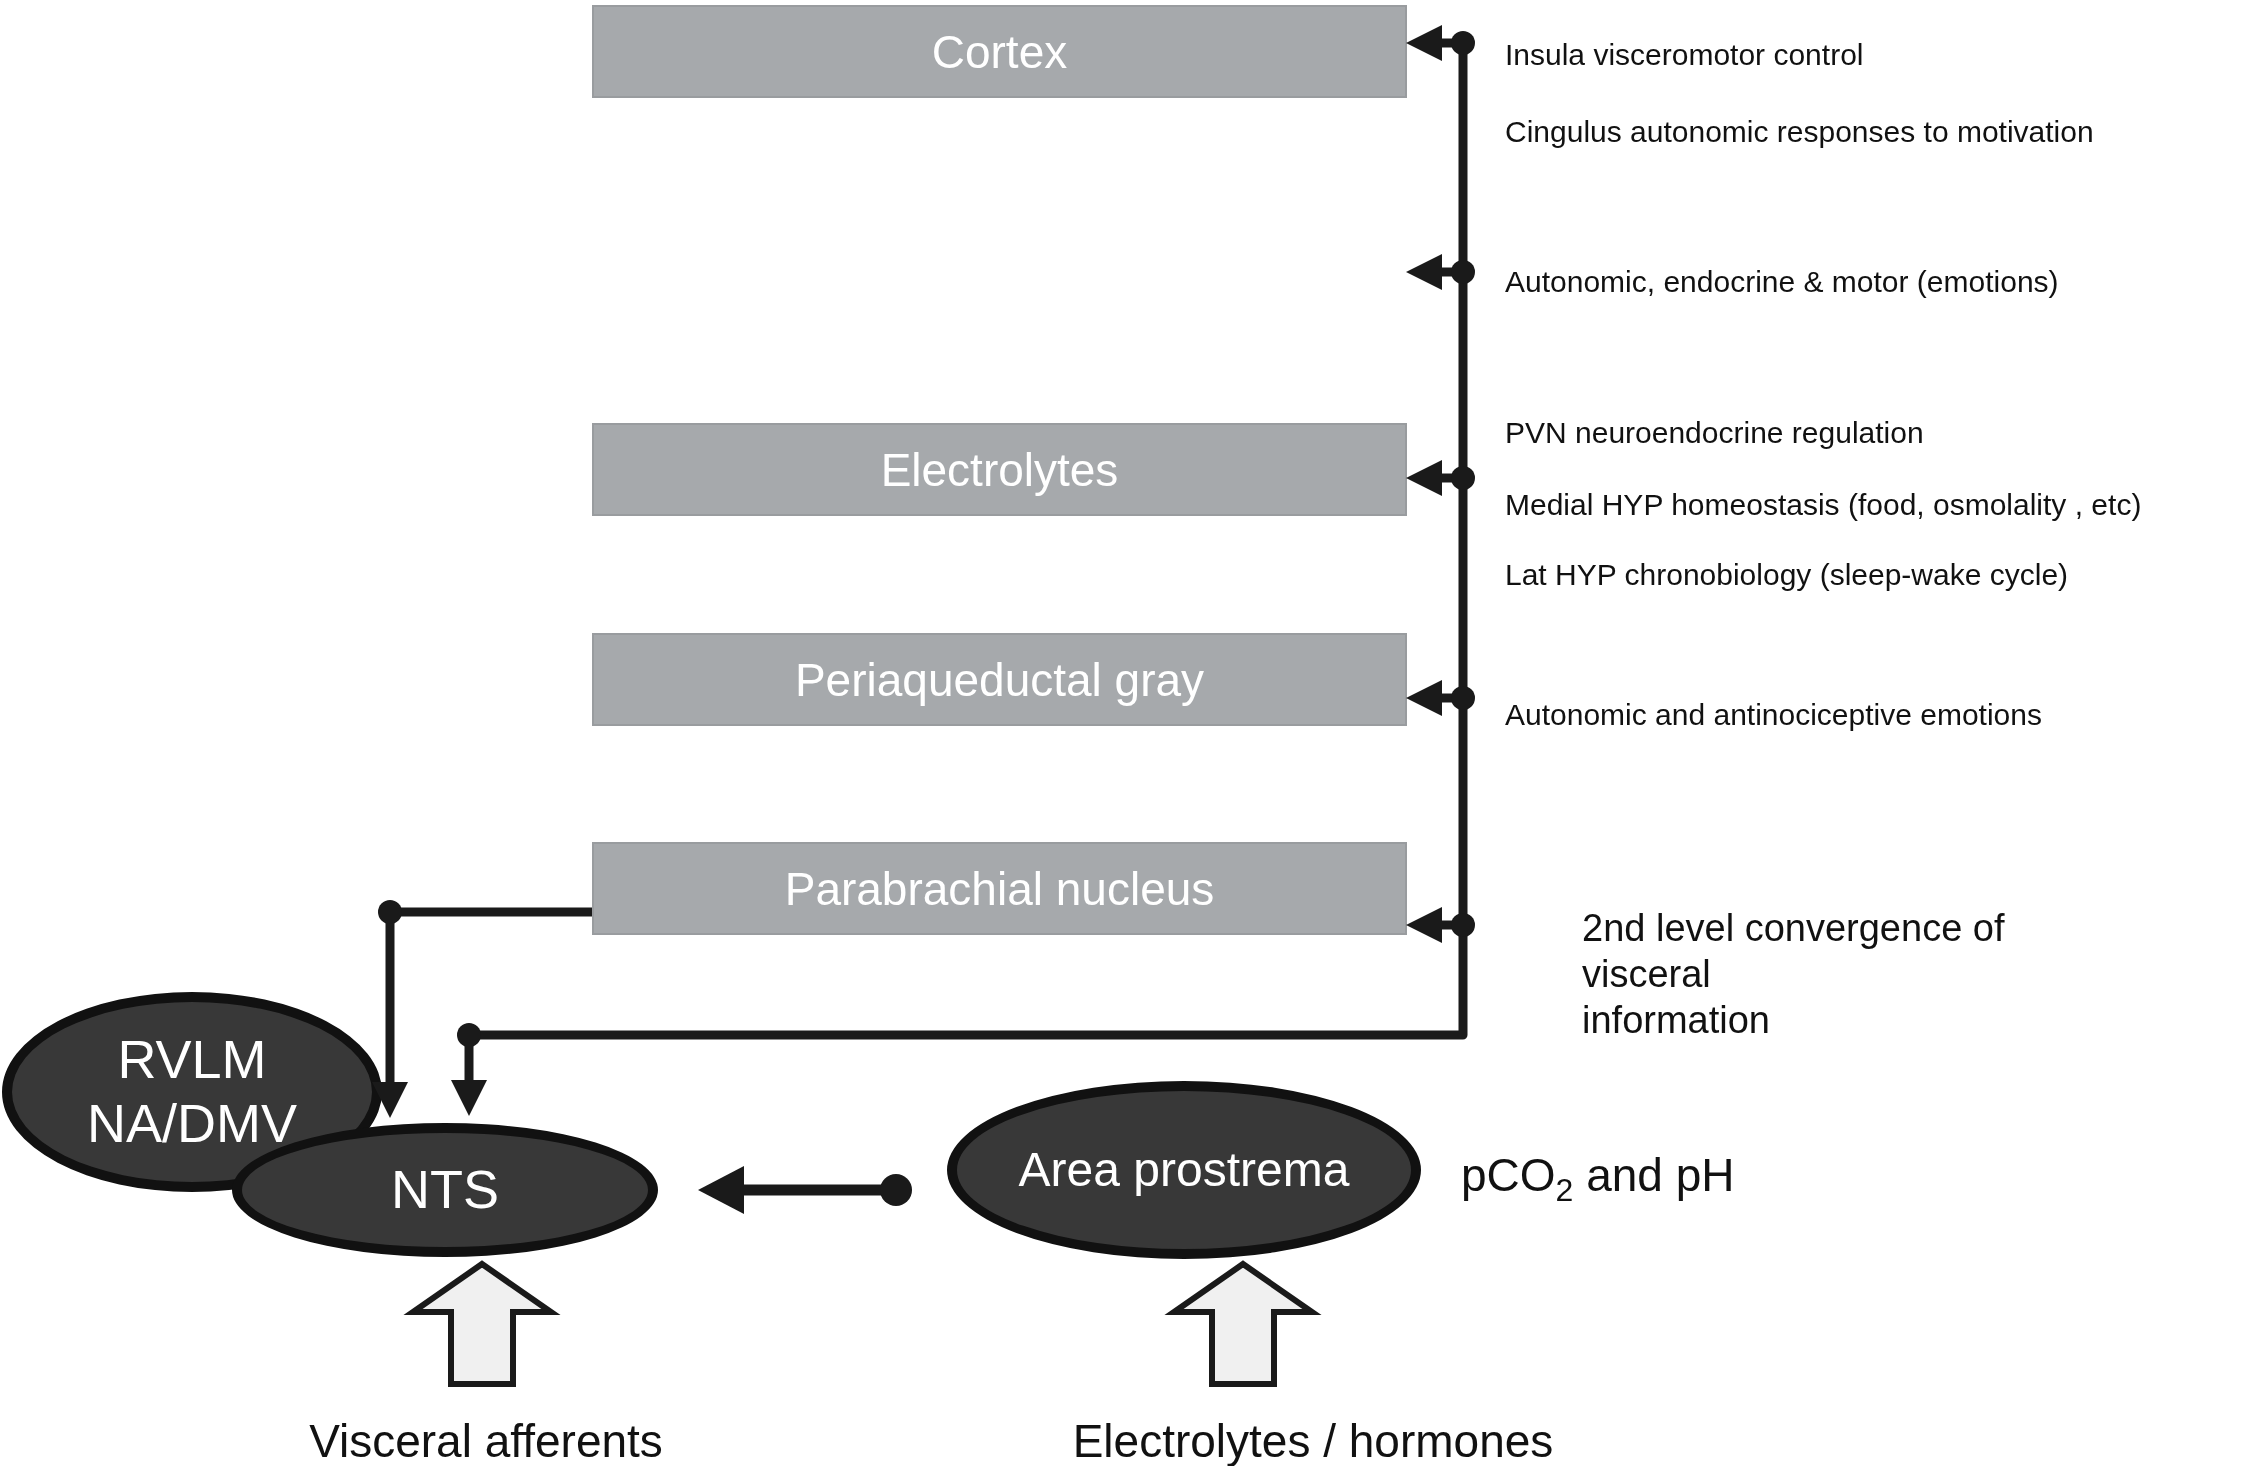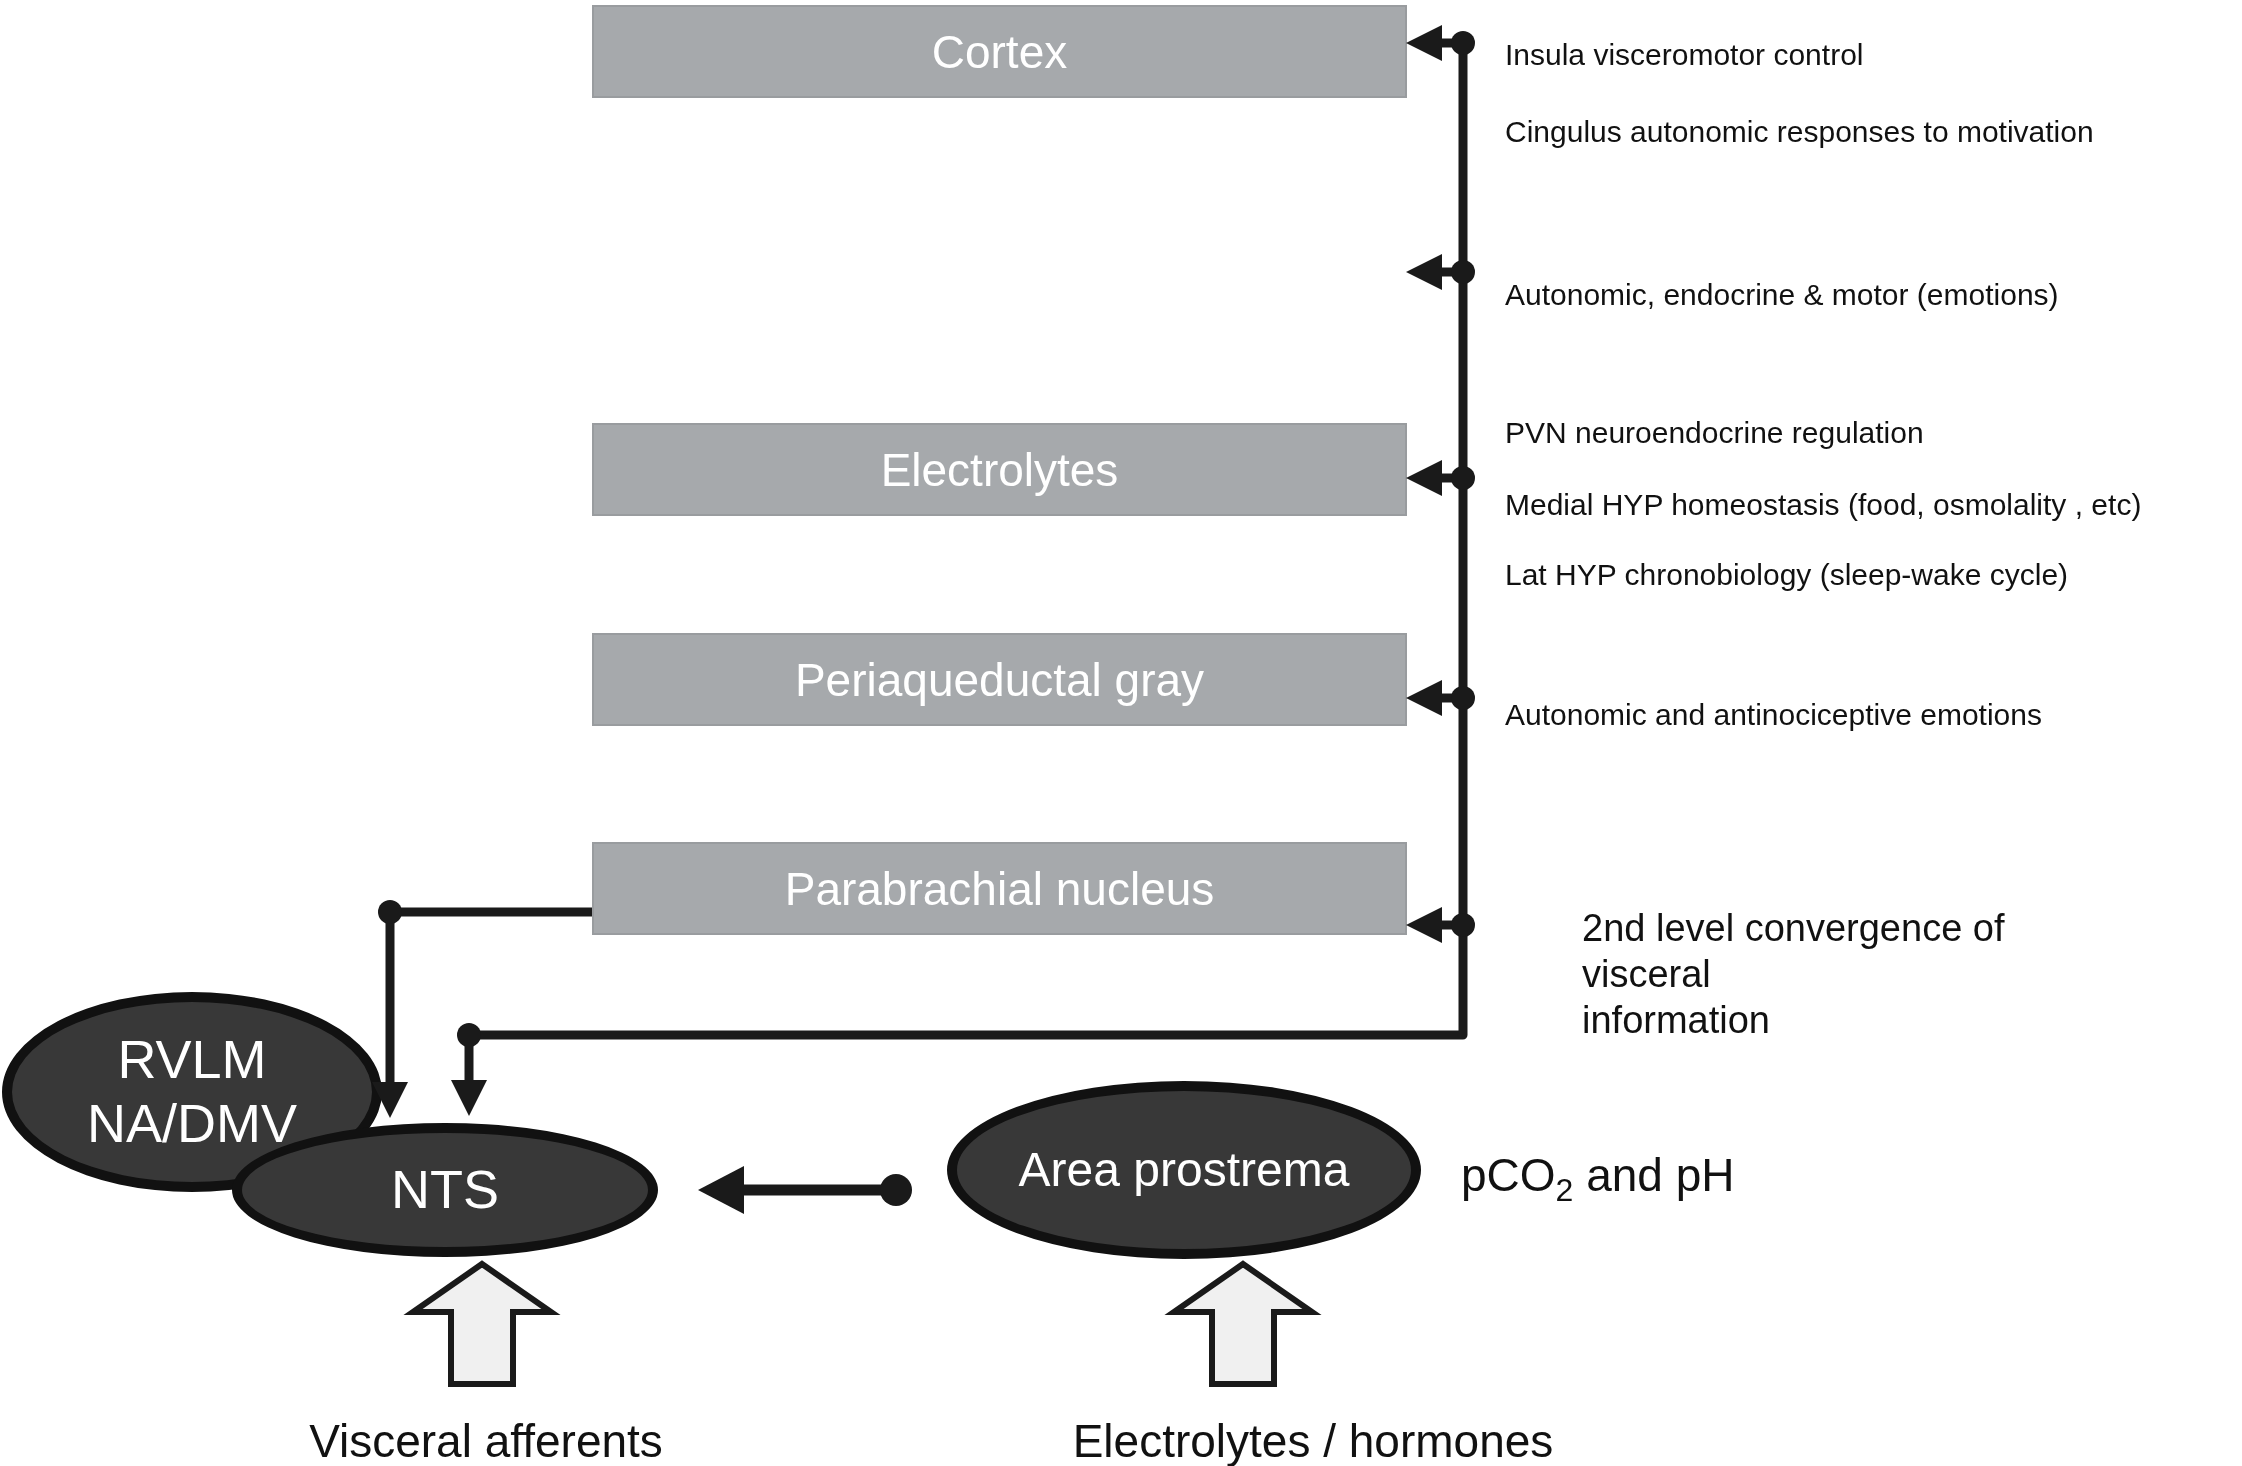--- a/index.html
+++ b/index.html
@@ -47,21 +47,21 @@
   </div>
   <div class="ellipse" style="left:947px;top:1081px;width:474px;height:178px;font-size:48px;z-index:2">
     <div class="el-line">Area prostrema</div>
   </div>
   <div class="ellipse" style="left:232px;top:1123px;width:426px;height:134px;font-size:54px;z-index:2">
     <div class="el-line">NTS</div>
   </div>
 
   <div class="ann" style="top:32px">Insula visceromotor control</div>
   <div class="ann" style="top:109px">Cingulus autonomic responses to motivation</div>
-  <div class="ann" style="top:272px">Autonomic, endocrine &amp; motor (emotions)</div>
+  <div class="ann" style="top:259px">Autonomic, endocrine &amp; motor (emotions)</div>
   <div class="ann" style="top:410px">PVN neuroendocrine regulation</div>
   <div class="ann" style="top:482px">Medial HYP homeostasis (food, osmolality , etc)</div>
   <div class="ann" style="top:552px">Lat HYP chronobiology (sleep-wake cycle)</div>
   <div class="ann" style="top:692px">Autonomic and antinociceptive emotions</div>
   <div class="ann-block" style="top:905px">
     <div>2nd level convergence of visceral</div>
     <div>information</div>
   </div>
 
   <div class="chem" style="left:1461px;top:1148px"><span>pCO</span><sub>2</sub><span> and pH</span></div>

